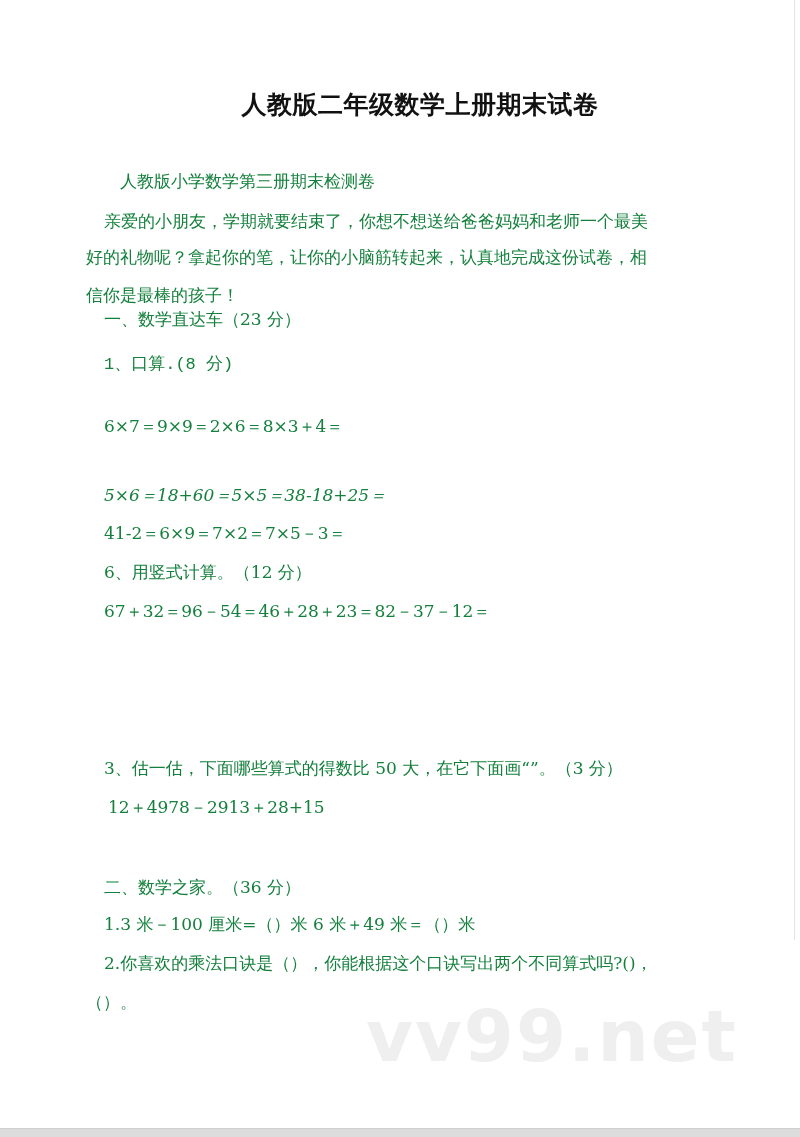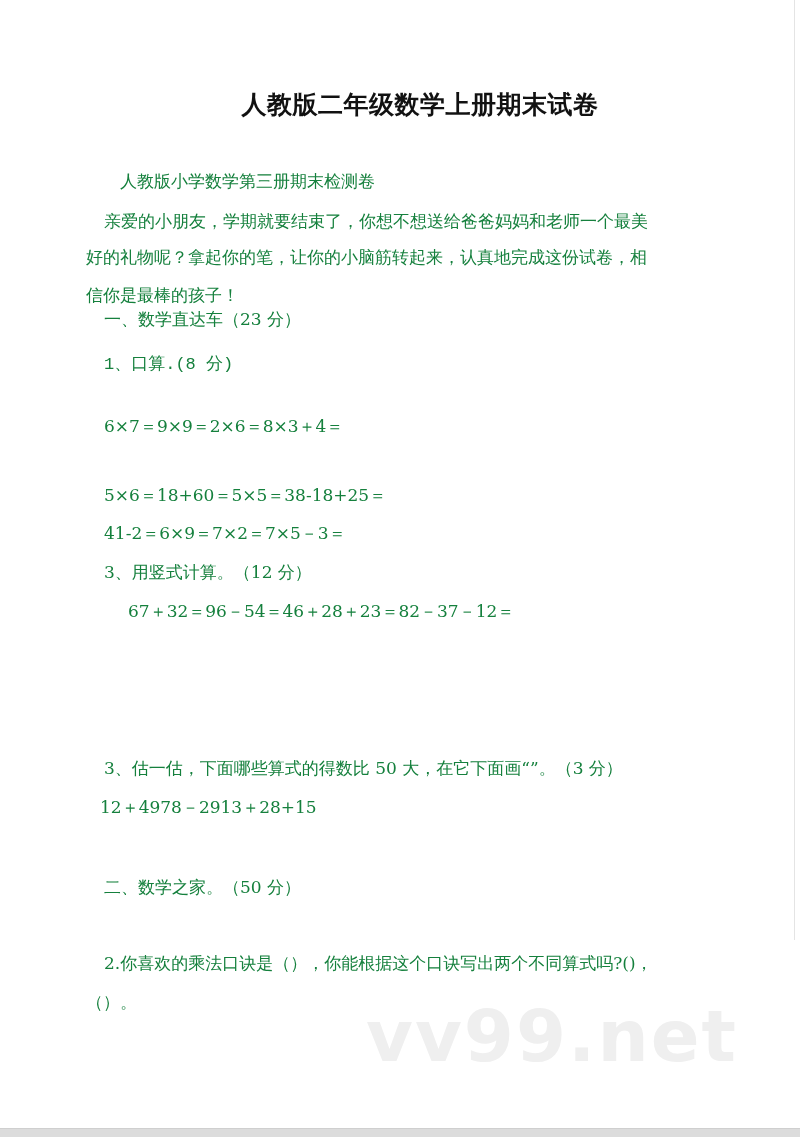--- a/index.html
+++ b/index.html
@@ -70,29 +70,30 @@
   <div class="line" style="left:120px; top:170px;">人教版小学数学第三册期末检测卷</div>
 
   <div class="line" style="left:86px; top:246px;">好的礼物呢？拿起你的笔，让你的小脑筋转起来，认真地完成这份试卷，相</div>
   <div class="line" style="left:104px; top:210px;">亲爱的小朋友，学期就要结束了，你想不想送给爸爸妈妈和老师一个最美</div>
   <div class="line" style="left:86px; top:286px;font-family:Liberation Mono, monospace;">信你是最棒的孩子！</div>
 
   <div class="line" style="left:104px; top:308px;">一、数学直达车（23 分）</div>
   <div class="line" style="left:104px; top:354px;font-family:Liberation Mono, monospace;">1、口算.(8 分)</div>
 
   <div class="line" style="left:104px; top:404px;margin-top:11px;">6×7＝9×9＝2×6＝8×3＋4＝</div>
-  <div class="line" style="left:104px; top:484px;">5×6＝18+60＝5×5＝38-18+25＝</div>
+  <div class="line" style="left:104px; top:484px;font-style:italic;">5×6＝18+60＝5×5＝38-18+25＝</div>
   <div class="line" style="left:104px; top:522px;">41-2＝6×9＝7×2＝7×5－3＝</div>
 
-  <div class="line" style="left:104px; top:561px;">3、用竖式计算。（12 分）</div>
-  <div class="line" style="left:104px; top:600px;margin-left:24px;">67＋32＝96－54＝46＋28＋23＝82－37－12＝</div>
+  <div class="line" style="left:104px; top:561px;">6、用竖式计算。（12 分）</div>
+  <div class="line" style="left:104px; top:600px;">67＋32＝96－54＝46＋28＋23＝82－37－12＝</div>
 
   <div class="line" style="left:104px; top:757px;">3、估一估，下面哪些算式的得数比 50 大，在它下面画“”。（3 分）</div>
-  <div class="line" style="left:100px; top:796px;">12＋4978－2913＋28+15</div>
+  <div class="line" style="left:108px; top:796px;">12＋4978－2913＋28+15</div>
 
-  <div class="line" style="left:104px; top:876px;">二、数学之家。（50 分）</div>
+  <div class="line" style="left:104px; top:876px;">二、数学之家。（36 分）</div>
+  <div class="line" style="left:104px; top:913px;">1.3 米－100 厘米=（）米 6 米＋49 米＝（）米</div>
   <div class="line" style="left:104px; top:952px;">2.你喜欢的乘法口诀是（），你能根据这个口诀写出两个不同算式吗?()，</div>
   <div class="line" style="left:86px; top:991px;">（）。</div>
 
   <div class="watermark">vv99.net</div>
 </div>
 
 <div class="bottom-strip"></div>
 
 </body></html>

